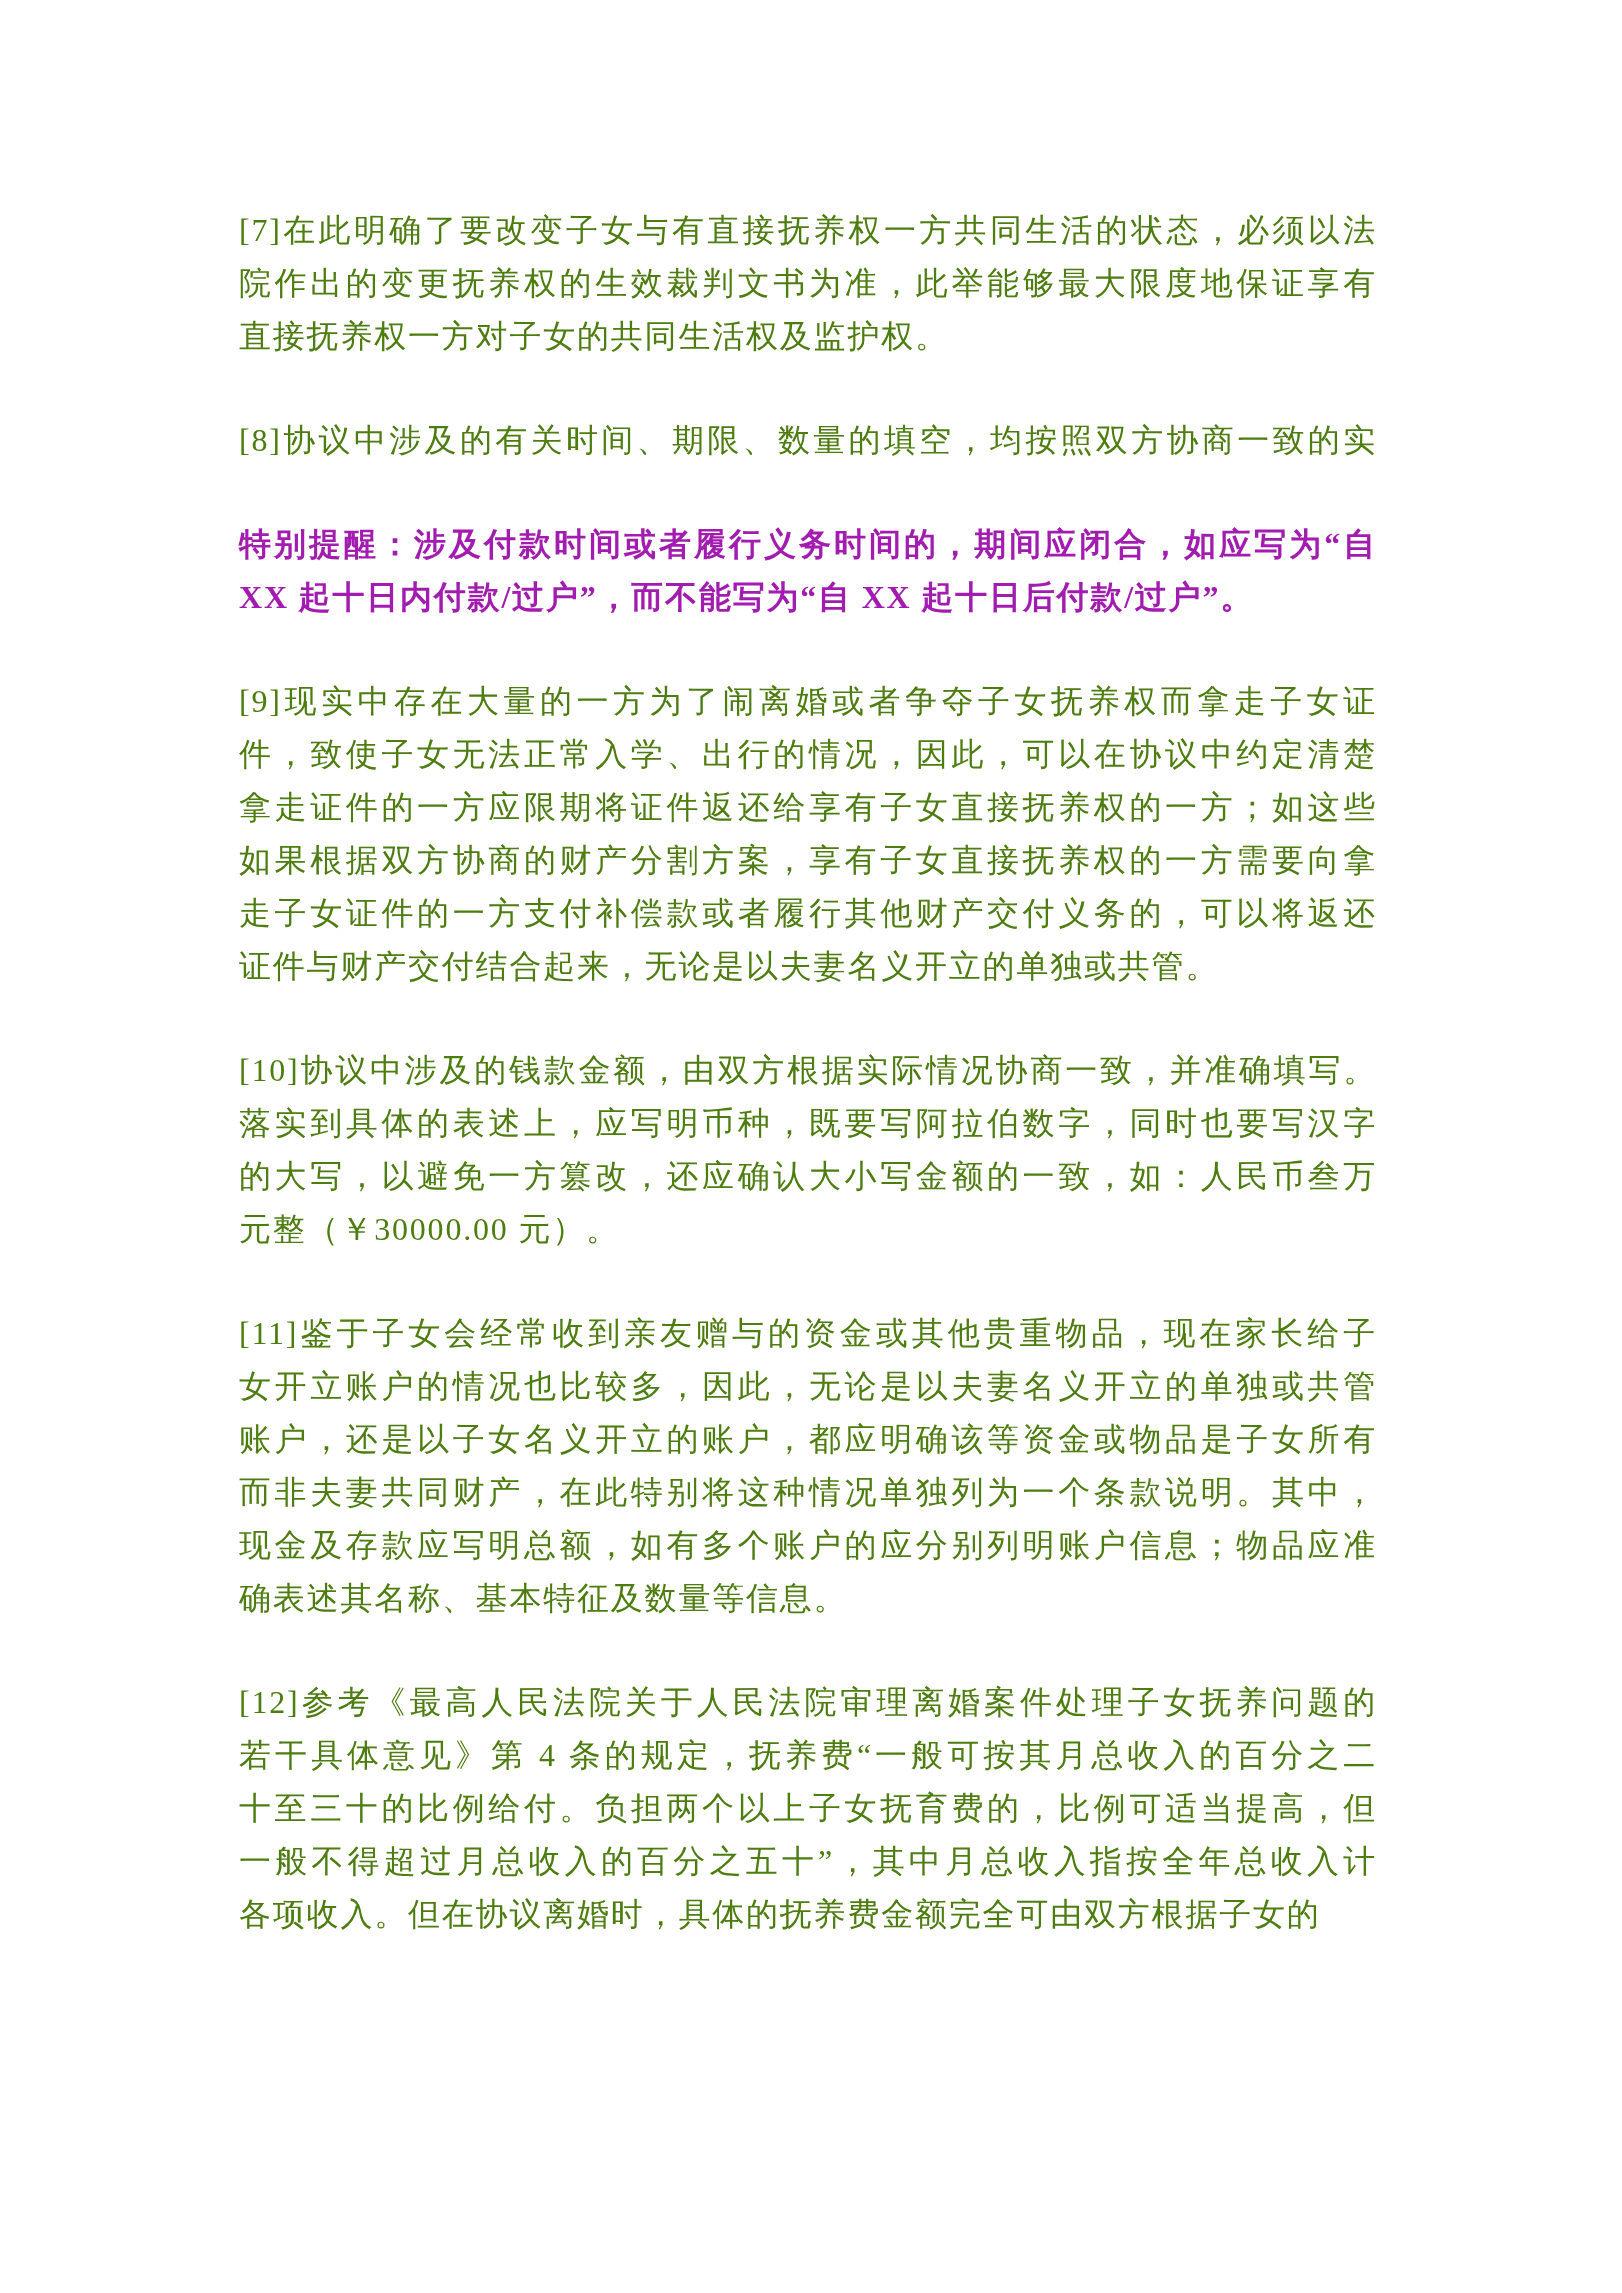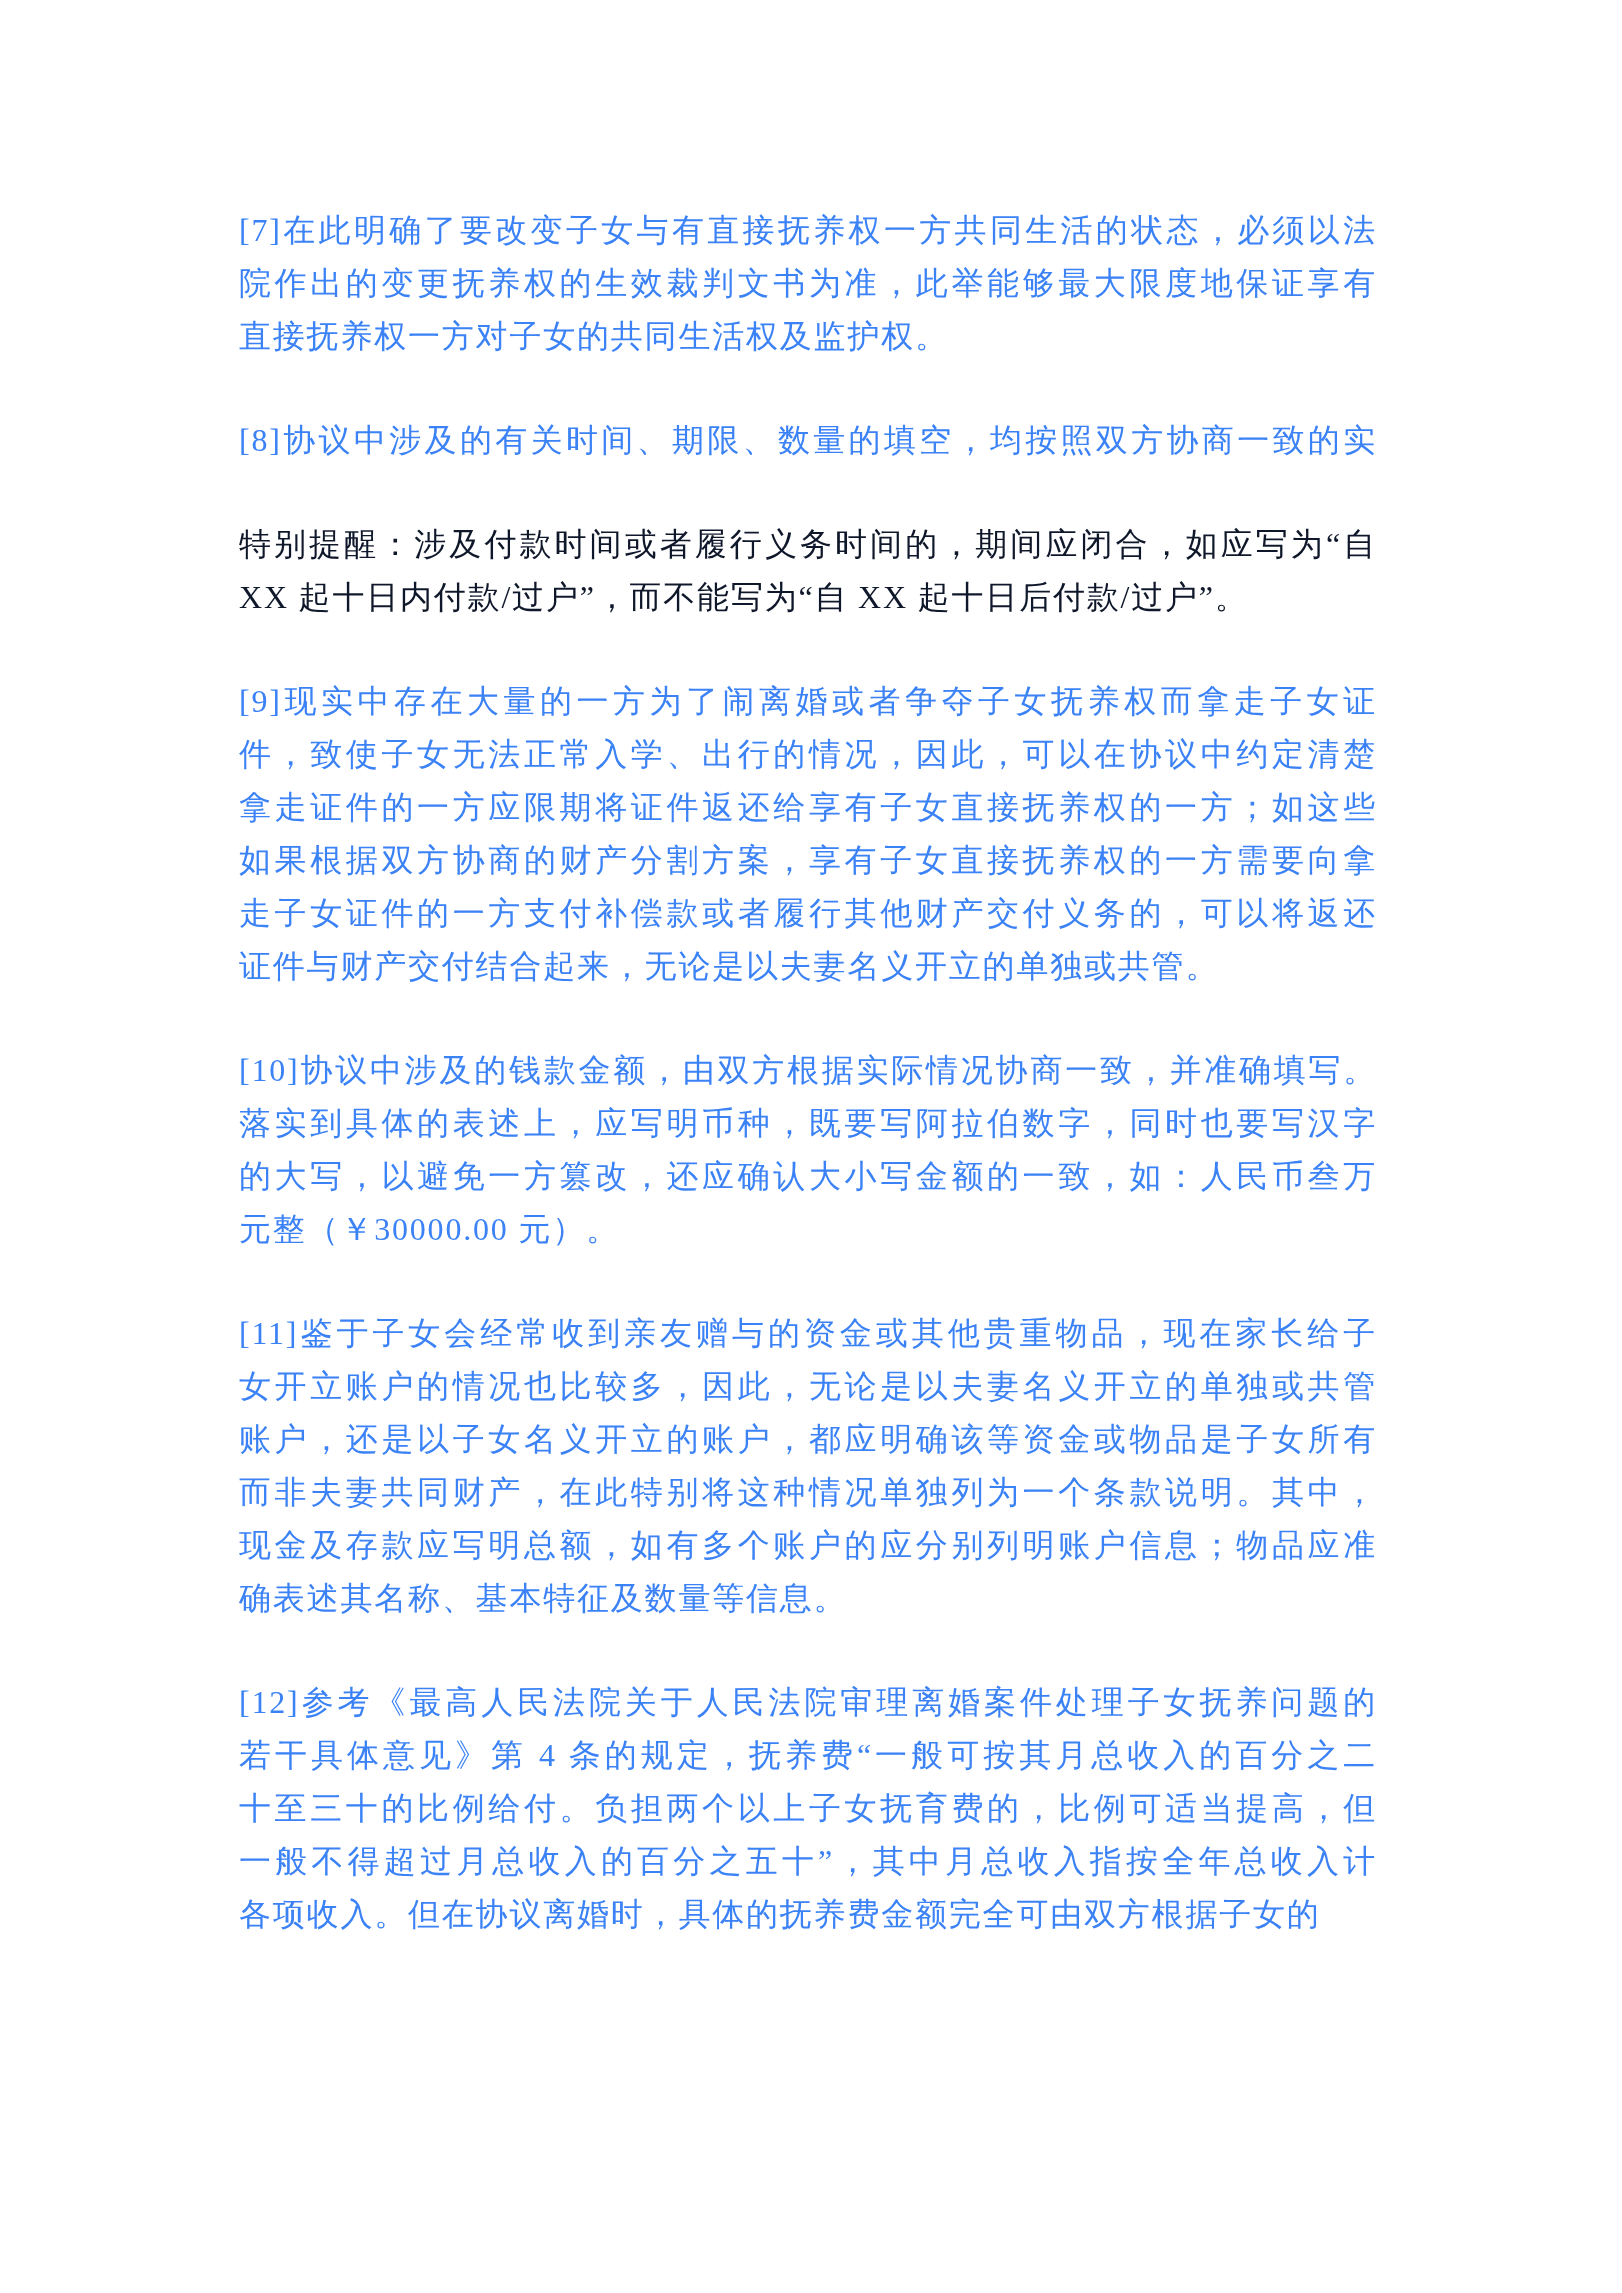--- a/index.html
+++ b/index.html
@@ -17,27 +17,27 @@
   }
   #content {
     position: absolute;
     left: 239px;
     top: 204px;
     width: 1138px;
   }
   p.para {
     margin: 0 0 51px 0;
     padding: 0;
-    color: #3b82f6;
+    color: #4d7c0f;
     font-size: 32px;
     letter-spacing: 1.8px;
   }
   p.para.bold {
-    font-weight: 400;
-    color: #0f172a;
+    font-weight: 700;
+    color: #a21caf;
   }
   p.para .line {
     display: block;
     line-height: 53px;
     text-align: justify;
     text-align-last: justify;
     white-space: nowrap;
   }
   p.para .line.last {
     text-align-last: left;

